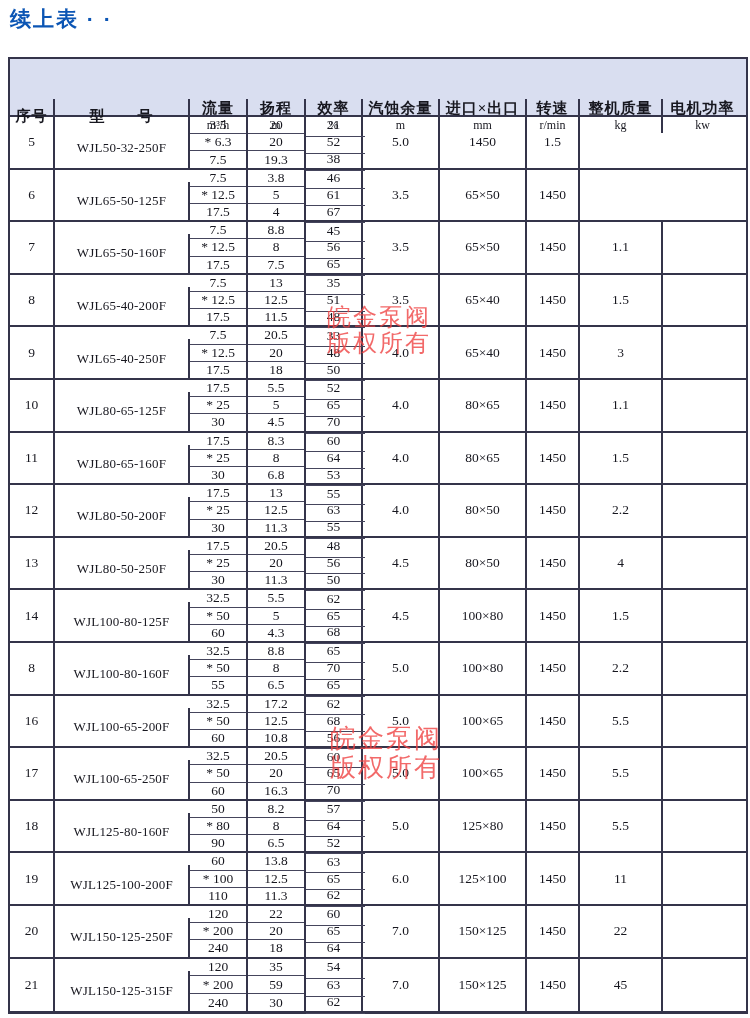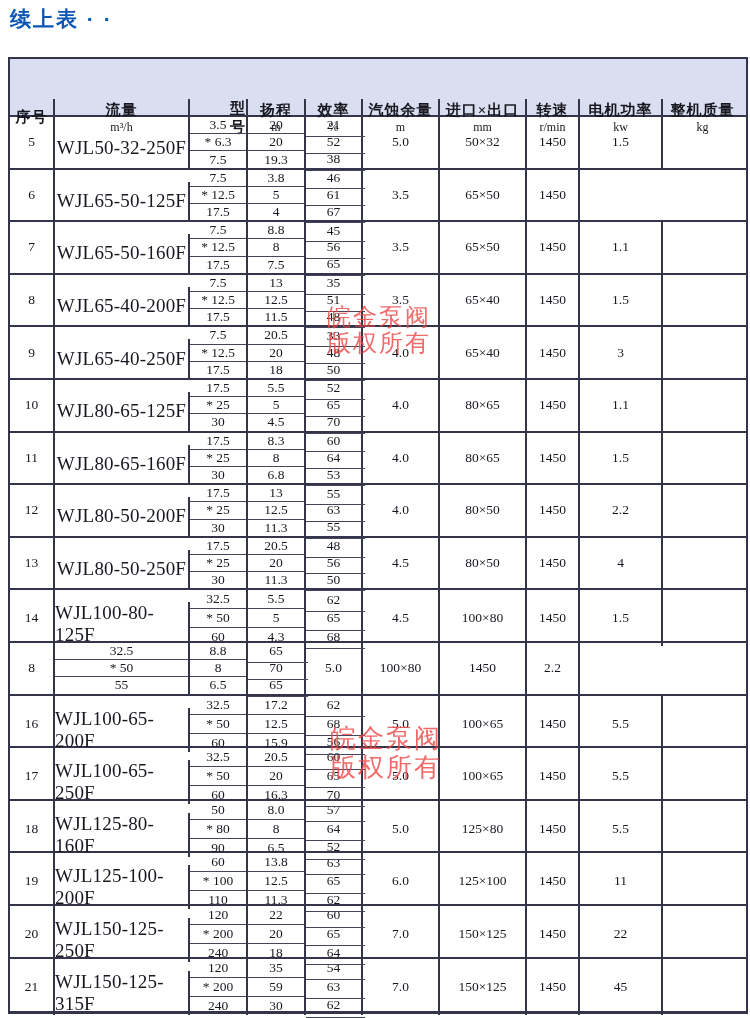--- a/index.html
+++ b/index.html
@@ -24,70 +24,70 @@
      font-size:13.5px;overflow:visible;}
   .c:last-child{border-right:none;}
   .stack{display:flex;flex-direction:column;align-items:stretch;justify-content:stretch;padding:0;}
   .s{flex:1;display:flex;align-items:center;justify-content:center;font-size:13.5px;
      border-bottom:1px solid #45455c;}
   .s:last-child{border-bottom:none;}
   
   .effstack .s{border-bottom:none;position:relative;}
   .effstack .s::after{content:'';position:absolute;left:0;right:-4px;bottom:-3px;height:1px;
       background:#45455c;z-index:3;}
-  .model{font-size:19px;letter-spacing:0.2px;margin-top:12px;}
+  .model{font-size:13px;letter-spacing:0.2px;margin-top:12px;}
   
   .wm{position:absolute;color:#ef4444;opacity:0.8;font-size:24px;line-height:26px;letter-spacing:2px;
       z-index:5;pointer-events:none;text-align:center;font-family:Liberation Mono, monospace;}
 </style>
 </head>
 <body>
 
 <div id="page">
   <div id="title">续上表 · ·</div>
 
   <div id="tbl">
     <div class="gridrow hdr">
       <div class="hc">
           <span class="lab">序号</span>
         </div>
       <div class="hc">
+          <span class="lab">型　　号</span>
+        </div>
+      <div class="hc">
           <span class="lab">流量</span>
           <span class="unit">m³/h</span>
         </div>
       <div class="hc">
-          <span class="lab">型　　号</span>
-        </div>
-      <div class="hc">
           <span class="lab">扬程</span>
           <span class="unit">m</span>
         </div>
       <div class="hc">
           <span class="lab">效率</span>
           <span class="unit">%</span>
         </div>
       <div class="hc">
           <span class="lab">汽蚀余量</span>
           <span class="unit">m</span>
         </div>
       <div class="hc">
           <span class="lab">进口×出口</span>
           <span class="unit">mm</span>
         </div>
       <div class="hc">
           <span class="lab">转速</span>
           <span class="unit">r/min</span>
         </div>
       <div class="hc">
+          <span class="lab">整机质量</span>
+          <span class="unit">kg</span>
+        </div>
+      <div class="hc">
           <span class="lab">电机功率</span>
           <span class="unit">kw</span>
-        </div>
-      <div class="hc">
-          <span class="lab">整机质量</span>
-          <span class="unit">kg</span>
         </div>
     </div>
     <div id="rows">
   <div class="gridrow grp">
     <div class="c seq">5</div>
     <div class="c model">WJL50-32-250F</div>
     <div class="c stack flowstack">
       <div class="s f0">3.5</div>
       <div class="s f1">* 6.3</div>
       <div class="s f2">7.5</div>
@@ -96,21 +96,20 @@
       <div class="s h0">20</div>
       <div class="s h1">20</div>
       <div class="s h2">19.3</div>
     </div>
     <div class="c stack effstack">
       <div class="s e0">21</div>
       <div class="s e1">52</div>
       <div class="s e2">38</div>
     </div>
     <div class="c npsh">5.0</div>
-    <div class="c ports">50×32</div>
     <div class="c speed">1450</div>
     <div class="c power">1.5</div>
     <div class="c weight"></div>
   </div>
 
   <div class="gridrow grp">
     <div class="c seq">6</div>
     <div class="c model">WJL65-50-125F</div>
     <div class="c stack flowstack">
       <div class="s f0">7.5</div>
@@ -328,20 +327,21 @@
     </div>
     <div class="c npsh">4.5</div>
     <div class="c ports">100×80</div>
     <div class="c speed">1450</div>
     <div class="c power">1.5</div>
     <div class="c weight"></div>
   </div>
 
   <div class="gridrow grp">
     <div class="c seq">8</div>
+    <div class="c model">WJL100-80-160F</div>
     <div class="c stack flowstack">
       <div class="s f0">32.5</div>
       <div class="s f1">* 50</div>
       <div class="s f2">55</div>
     </div>
     <div class="c stack headstack">
       <div class="s h0">8.8</div>
       <div class="s h1">8</div>
       <div class="s h2">6.5</div>
     </div>
@@ -361,21 +361,21 @@
     <div class="c seq">16</div>
     <div class="c model">WJL100-65-200F</div>
     <div class="c stack flowstack">
       <div class="s f0">32.5</div>
       <div class="s f1">* 50</div>
       <div class="s f2">60</div>
     </div>
     <div class="c stack headstack">
       <div class="s h0">17.2</div>
       <div class="s h1">12.5</div>
-      <div class="s h2">15.9</div>
+      <div class="s h2">10.8</div>
     </div>
     <div class="c stack effstack">
       <div class="s e0">62</div>
       <div class="s e1">68</div>
       <div class="s e2">56</div>
     </div>
     <div class="c npsh">5.0</div>
     <div class="c ports">100×65</div>
     <div class="c speed">1450</div>
     <div class="c power">5.5</div>
@@ -409,21 +409,21 @@
 
   <div class="gridrow grp">
     <div class="c seq">18</div>
     <div class="c model">WJL125-80-160F</div>
     <div class="c stack flowstack">
       <div class="s f0">50</div>
       <div class="s f1">* 80</div>
       <div class="s f2">90</div>
     </div>
     <div class="c stack headstack">
-      <div class="s h0">8.0</div>
+      <div class="s h0">8.2</div>
       <div class="s h1">8</div>
       <div class="s h2">6.5</div>
     </div>
     <div class="c stack effstack">
       <div class="s e0">57</div>
       <div class="s e1">64</div>
       <div class="s e2">52</div>
     </div>
     <div class="c npsh">5.0</div>
     <div class="c ports">125×80</div>

